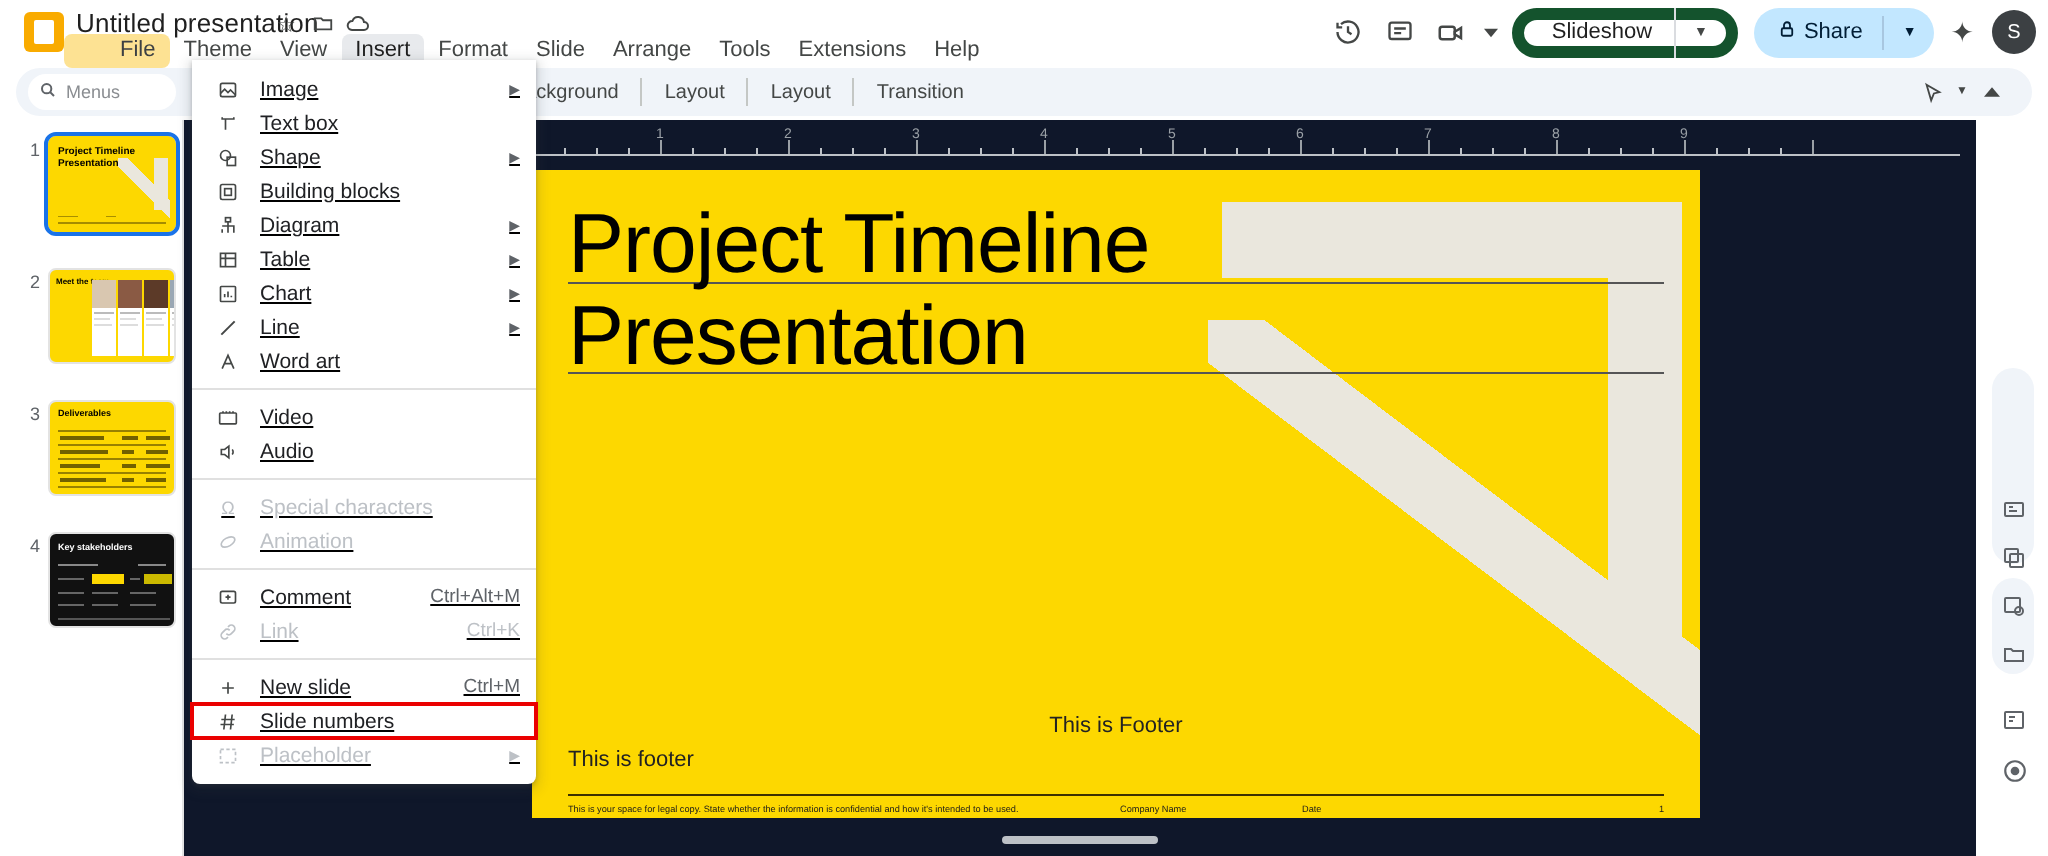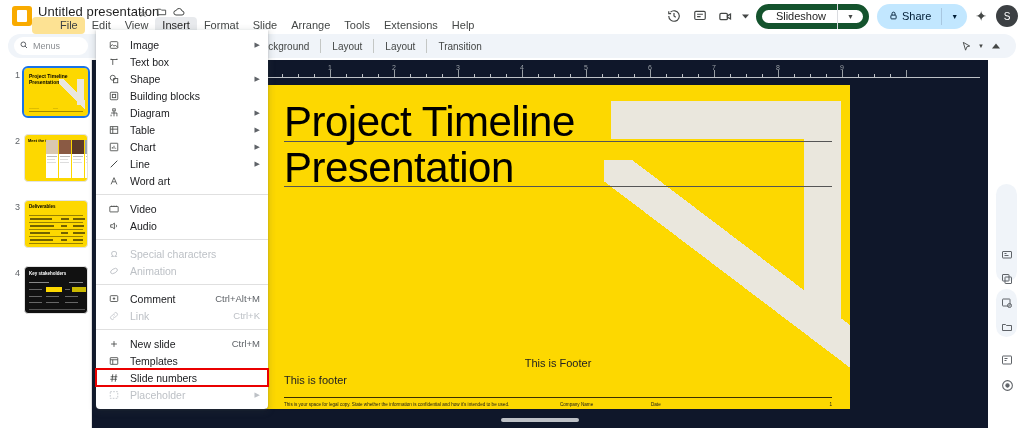--- a/index.html
+++ b/index.html
@@ -140,21 +140,21 @@
 
   
   .dropdown {
     position: absolute; left: 96px; top: 30px; width: 172px;
     background: #fff; border-radius: 0 0 4px 4px;
     box-shadow: 0 2px 6px 2px rgba(60,64,67,.15), 0 1px 2px rgba(60,64,67,.3);
     padding: 6px 0 6px 0; z-index: 50;
   }
   .dd-item {
     position: relative; display: flex; align-items: center; height: 17px;
-    padding: 0 8px 0 10px; cursor: pointer;
+    padding: 0 8px 0 10px; cursor: pointer; text-decoration: underline;
   }
   .dd-ico {
     width: 16px; font-size: 9px; color: #444746; text-align: center; flex: none;
     display: flex; align-items: center; justify-content: center;
   }
   .dd-lbl { font-size: 10.5px; color: #202124; margin-left: 8px; white-space: nowrap; }
   .dd-sub { margin-left: auto; font-size: 7px; color: #5f6368; }
   .dd-short { margin-left: auto; font-size: 9.5px; color: #5f6368; }
   .dd-item.disabled .dd-lbl,
   .dd-item.disabled .dd-ico,
@@ -253,21 +253,21 @@
       </svg>
     </div>
     <div class="title-icon ti-cloud">
       <svg width="12" height="12" viewBox="0 0 24 24" fill="none" stroke="#444746" stroke-width="2">
         <path d="M6 18h12a4 4 0 0 0 0-8 6 6 0 0 0-11.6-1A3.5 3.5 0 0 0 6 18z"></path>
       </svg>
     </div>
 
     <div class="menubar">
       <div class="menu-item active-file">File</div>
-      <div class="menu-item">Edit</div>
+      <div class="menu-item">Theme</div>
       <div class="menu-item">View</div>
       <div class="menu-item open-menu">Insert</div>
       <div class="menu-item">Format</div>
       <div class="menu-item">Slide</div>
       <div class="menu-item">Arrange</div>
       <div class="menu-item">Tools</div>
       <div class="menu-item">Extensions</div>
       <div class="menu-item">Help</div>
     </div>
 
@@ -760,29 +760,20 @@
     <div class="dd-item">
       <span class="dd-ico">
         <svg width="10" height="10" viewBox="0 0 24 24" stroke="#444746" stroke-width="2">
             <path d="M12 5v14M5 12h14"></path>
           </svg>
       </span>
       <span class="dd-lbl">New slide</span>
       <span class="dd-short">Ctrl+M</span>
     </div>
 
-    <div class="dd-item">
-      <span class="dd-ico">
-        <svg width="10" height="10" viewBox="0 0 24 24" fill="none" stroke="#444746" stroke-width="2">
-            <rect x="3" y="4" width="18" height="16" rx="1"></rect>
-            <path d="M3 9h18M9 9v11"></path>
-          </svg>
-      </span>
-      <span class="dd-lbl">Templates</span>
-    </div>
 
     <div class="dd-item highlighted">
       <span class="dd-ico">
         <svg width="10" height="10" viewBox="0 0 24 24" stroke="#444746" stroke-width="2">
             <path d="M9 3L7 21M17 3l-2 18M4 9h16M3 15h16"></path>
           </svg>
       </span>
       <span class="dd-lbl">Slide numbers</span>
     </div>
 

